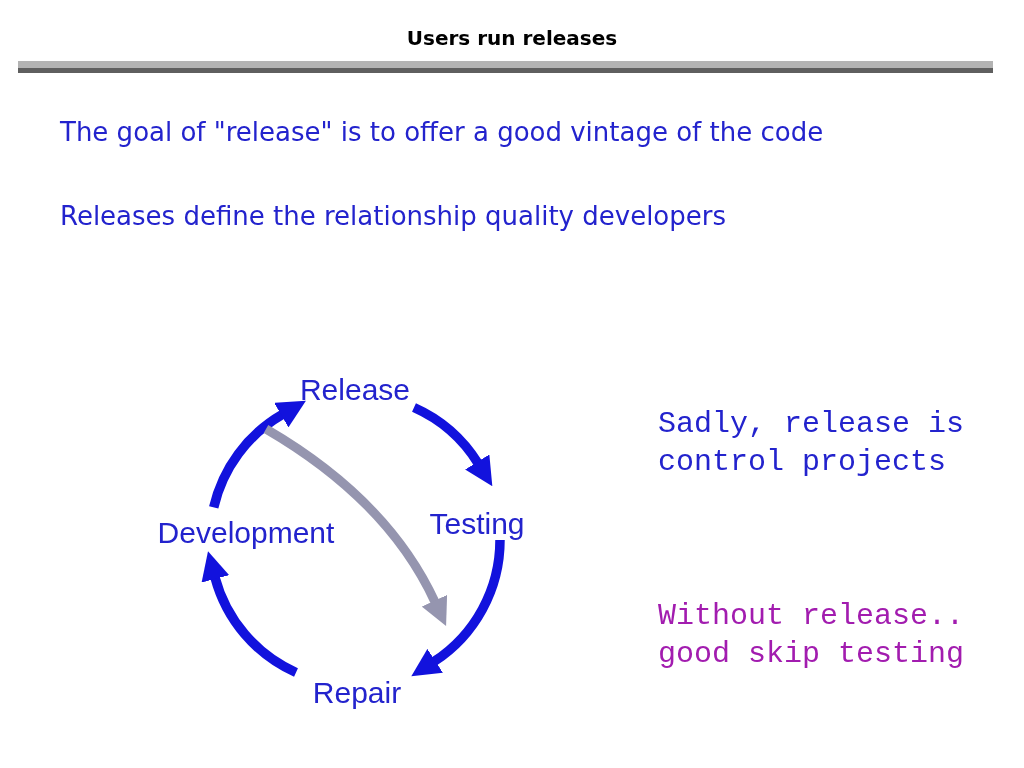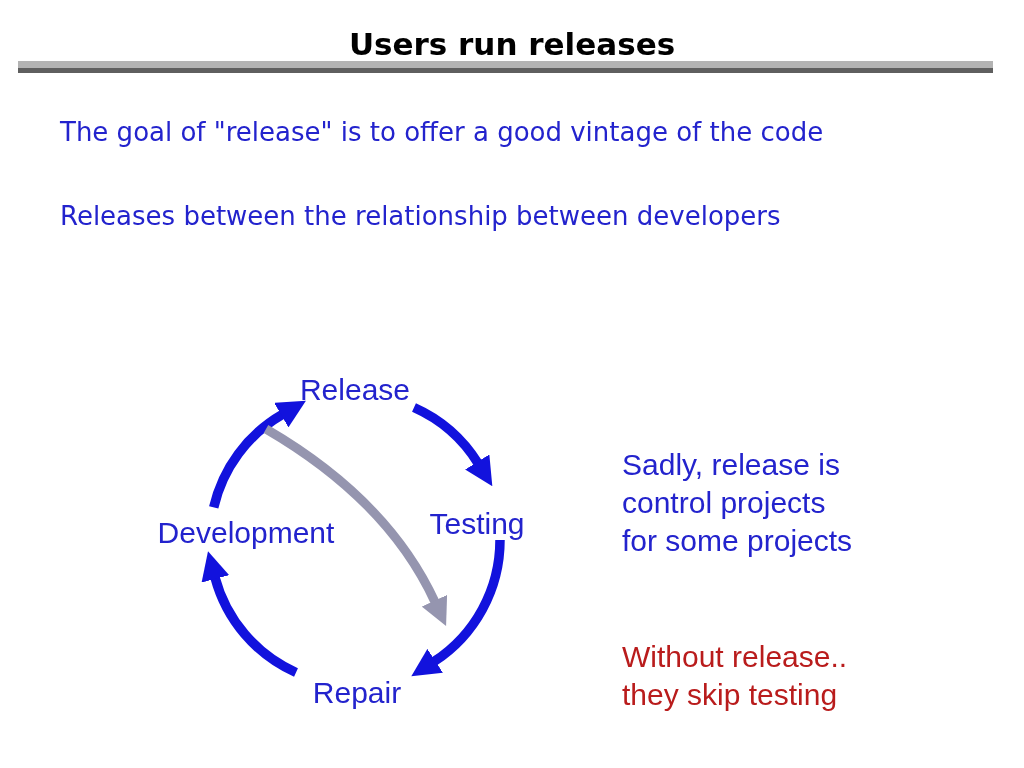--- a/index.html
+++ b/index.html
@@ -1,58 +1,58 @@
 <!DOCTYPE html>
 <html><head>
 <meta charset="utf-8">
 <style>
   html,body{margin:0;padding:0;background:#ffffff;}
   body{width:1024px;height:768px;position:relative;overflow:hidden;
        font-family:"DejaVu Sans",sans-serif;}
   .slide{position:absolute;inset:0;background:#fff;}
 
   .title{position:absolute;left:0;top:26px;width:1024px;text-align:center;
-         font-size:31px;font-weight:600;color:#000;letter-spacing:0px;}
+         font-size:20px;font-weight:600;color:#000;letter-spacing:0px;}
 
   .rule{position:absolute;left:18px;top:61px;width:975px;height:12px;}
   .rule .rule-top{height:7px;background:#b3b3b3;}
   .rule .rule-bottom{height:5px;background:#5f5f5f;}
 
   .para{position:absolute;color:#2323cd;font-size:26px;line-height:40px;
         white-space:nowrap;}
   .para.goal{left:60px;top:112px;}
   .para.define{left:60px;top:196px;}
 
   .cycle{position:absolute;left:140px;top:360px;}
   .arc{fill:none;stroke-width:9.5px;}
   .shortcut{fill:none;stroke-width:9px;}
   .nodeLabel{fill:#2323cd;font-family:"Liberation Sans",sans-serif;
              font-size:30px;}
 
-  .note{position:absolute;left:622px;font-family:Liberation Sans, sans-serif;
-        font-size:30px;line-height:38px;white-space:nowrap;margin-top:41px;}
+  .note{position:absolute;left:658px;font-family:Liberation Mono, monospace;
+        font-size:30px;line-height:38px;white-space:nowrap;}
   .note.quality{top:405px;color:#2323cd;}
-  .note.skip{top:597px;color:#b91c1c;}
+  .note.skip{top:597px;color:#a21caf;}
 </style>
 </head>
 <body>
 
 <div class="slide">
 
   <div class="title">Users run releases</div>
 
   <div class="rule">
     <div class="rule-top"></div>
     <div class="rule-bottom"></div>
   </div>
 
   <div class="para goal">The goal of "release" is to offer a good vintage of the code</div>
 
   <div class="para define">
-    <div>Releases between the relationship between developers</div>
+    <div>Releases define the relationship quality developers</div>
   </div>
 
   <svg class="cycle" width="430" height="370" viewBox="0 0 430 370">
     <defs>
       <marker id="arrowBlue" viewBox="0 0 10 10" refX="0.5" refY="5" markerWidth="3" markerHeight="3" orient="auto">
         <path d="M0,0 L10,5 L0,10 z" fill="#1212dd"></path>
       </marker>
       <marker id="arrowGray" viewBox="0 0 10 10" refX="0.5" refY="5" markerWidth="3.1" markerHeight="3.1" orient="auto">
         <path d="M0,0 L10,5 L0,10 z" fill="#9595af"></path>
       </marker>
@@ -67,21 +67,20 @@
 
     <text class="nodeLabel" x="215" y="40" text-anchor="middle">Release</text>
     <text class="nodeLabel" x="337" y="174" text-anchor="middle">Testing</text>
     <text class="nodeLabel" x="106" y="183" text-anchor="middle">Development</text>
     <text class="nodeLabel" x="217" y="343" text-anchor="middle">Repair</text>
   </svg>
 
   <div class="note quality">
     <div>Sadly, release is</div>
     <div>control projects</div>
-    <div>for some projects</div>
   </div>
 
   <div class="note skip">
     <div>Without release..</div>
-    <div>they skip testing</div>
+    <div>good skip testing</div>
   </div>
 
 </div>
 
 </body></html>

